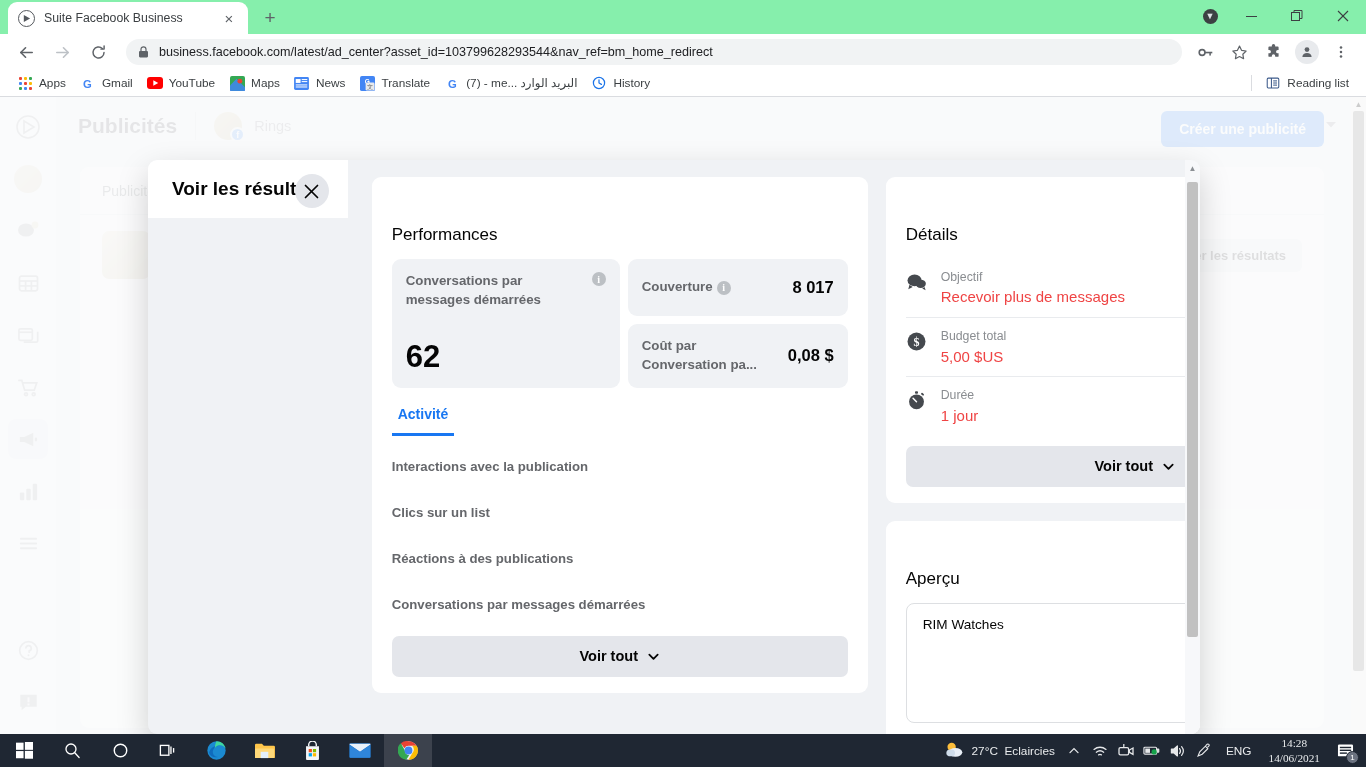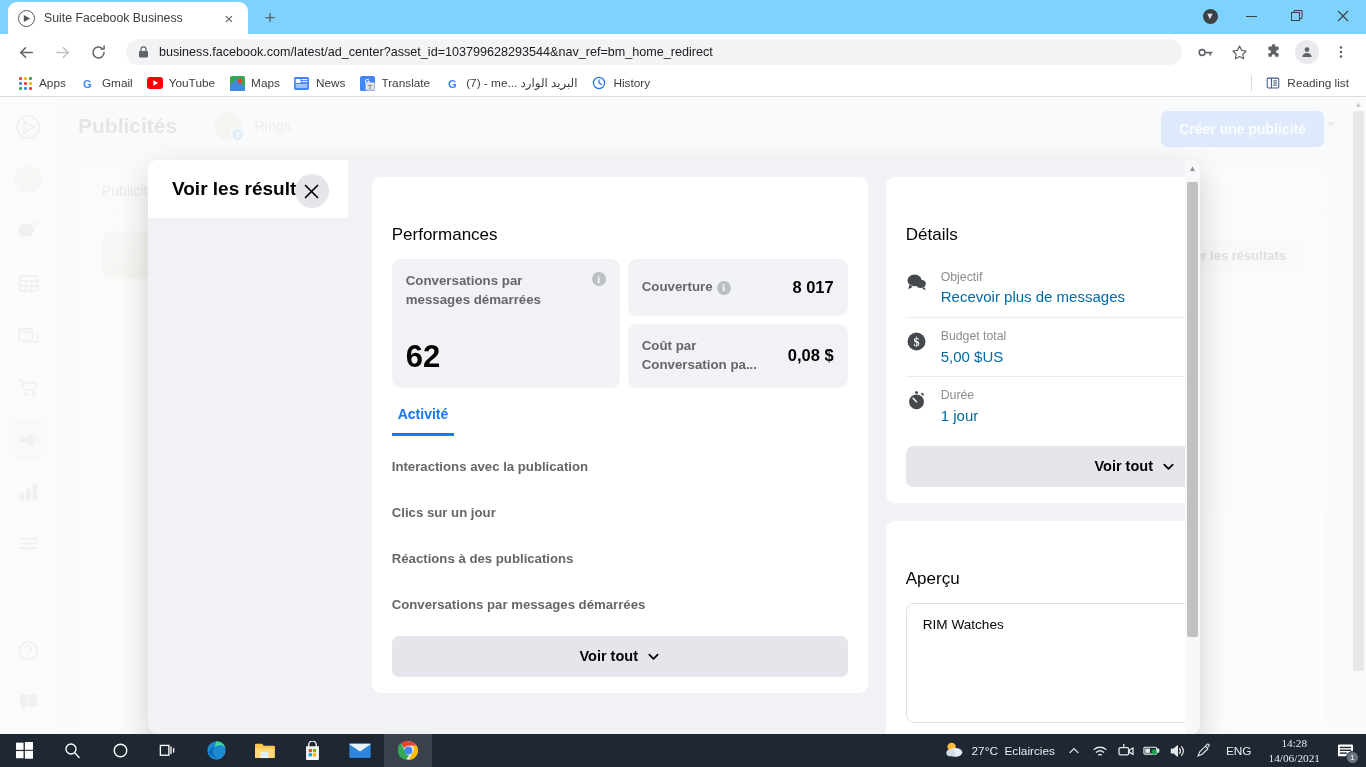--- a/index.html
+++ b/index.html
@@ -7,21 +7,21 @@
   html, body {
     width: 1366px; height: 767px; overflow: hidden;
     font-family: "Liberation Sans", sans-serif;
     background: #ffffff;
   }
   #app { position: relative; width: 1366px; height: 767px; }
 
   
   .chrome-tabstrip {
     position: absolute; top: 0; left: 0; width: 1366px; height: 34px;
-    background: #7dd3fc; display: flex; align-items: flex-end;
+    background: #86efac; display: flex; align-items: flex-end;
   }
   .tab {
     position: relative; margin-left: 8px; height: 32px; width: 240px;
     background: #fff; border-radius: 9px 9px 0 0;
     display: flex; align-items: center; padding: 0 10px;
   }
   .tab-favicon {
     width: 17px; height: 17px; border-radius: 50%;
     border: 1.6px solid #55595e; display: flex; align-items: center;
     justify-content: center; flex: none; margin-right: 9px;
@@ -272,21 +272,21 @@
   .wide-btn .chev { margin-left: 9px; display: inline-flex; }
 
   .detail-row { display: flex; align-items: flex-start; padding: 9px 0; }
   .detail-row + .detail-row { border-top: 1px solid #e9ebee; }
   .detail-ico {
     width: 22px; height: 22px; flex: none; margin-right: 13px; margin-top: 3px;
     color: #45494e; display: flex; align-items: center; justify-content: center;
   }
   .detail-txt { flex: 1; }
   .detail-label { font-size: 12.3px; color: #8a8d91; line-height: 1.5; }
-  .detail-value { font-size: 15px; color: #0369a1; line-height: 1.45; }
+  .detail-value { font-size: 15px; color: #ef4444; line-height: 1.45; }
   .edit-btn { width: 24px; height: 24px; color: #050505; flex: none; margin-top: 8px;
     display: flex; align-items: center; justify-content: center; }
 
   .preview-box {
     border: 1px solid #dddfe2; border-radius: 8px; height: 120px;
     padding: 13px 16px; display: flex; align-items: flex-start;
     position: relative;
   }
   .preview-name { font-size: 13.6px; color: #050505; flex: 1; }
   .preview-thumb {
@@ -717,21 +717,21 @@
               </div>
             </div>
           </div>
 
           <div class="tabs-row">
             <div class="atab">Activité</div>
           </div>
 
           <div class="act-list">
             <div class="act-item">Interactions avec la publication</div>
-            <div class="act-item">Clics sur un jour</div>
+            <div class="act-item">Clics sur un list</div>
             <div class="act-item">Réactions à des publications</div>
             <div class="act-item">Conversations par messages démarrées</div>
           </div>
 
           <div class="wide-btn">
             <span>Voir tout</span>
             <span class="chev">
               <svg width="13" height="13" viewBox="0 0 14 14" fill="none" stroke="currentColor" stroke-width="1.9" stroke-linecap="round" stroke-linejoin="round">
                   <polyline points="2.5,5 7,9.6 11.5,5"></polyline>
                 </svg>

